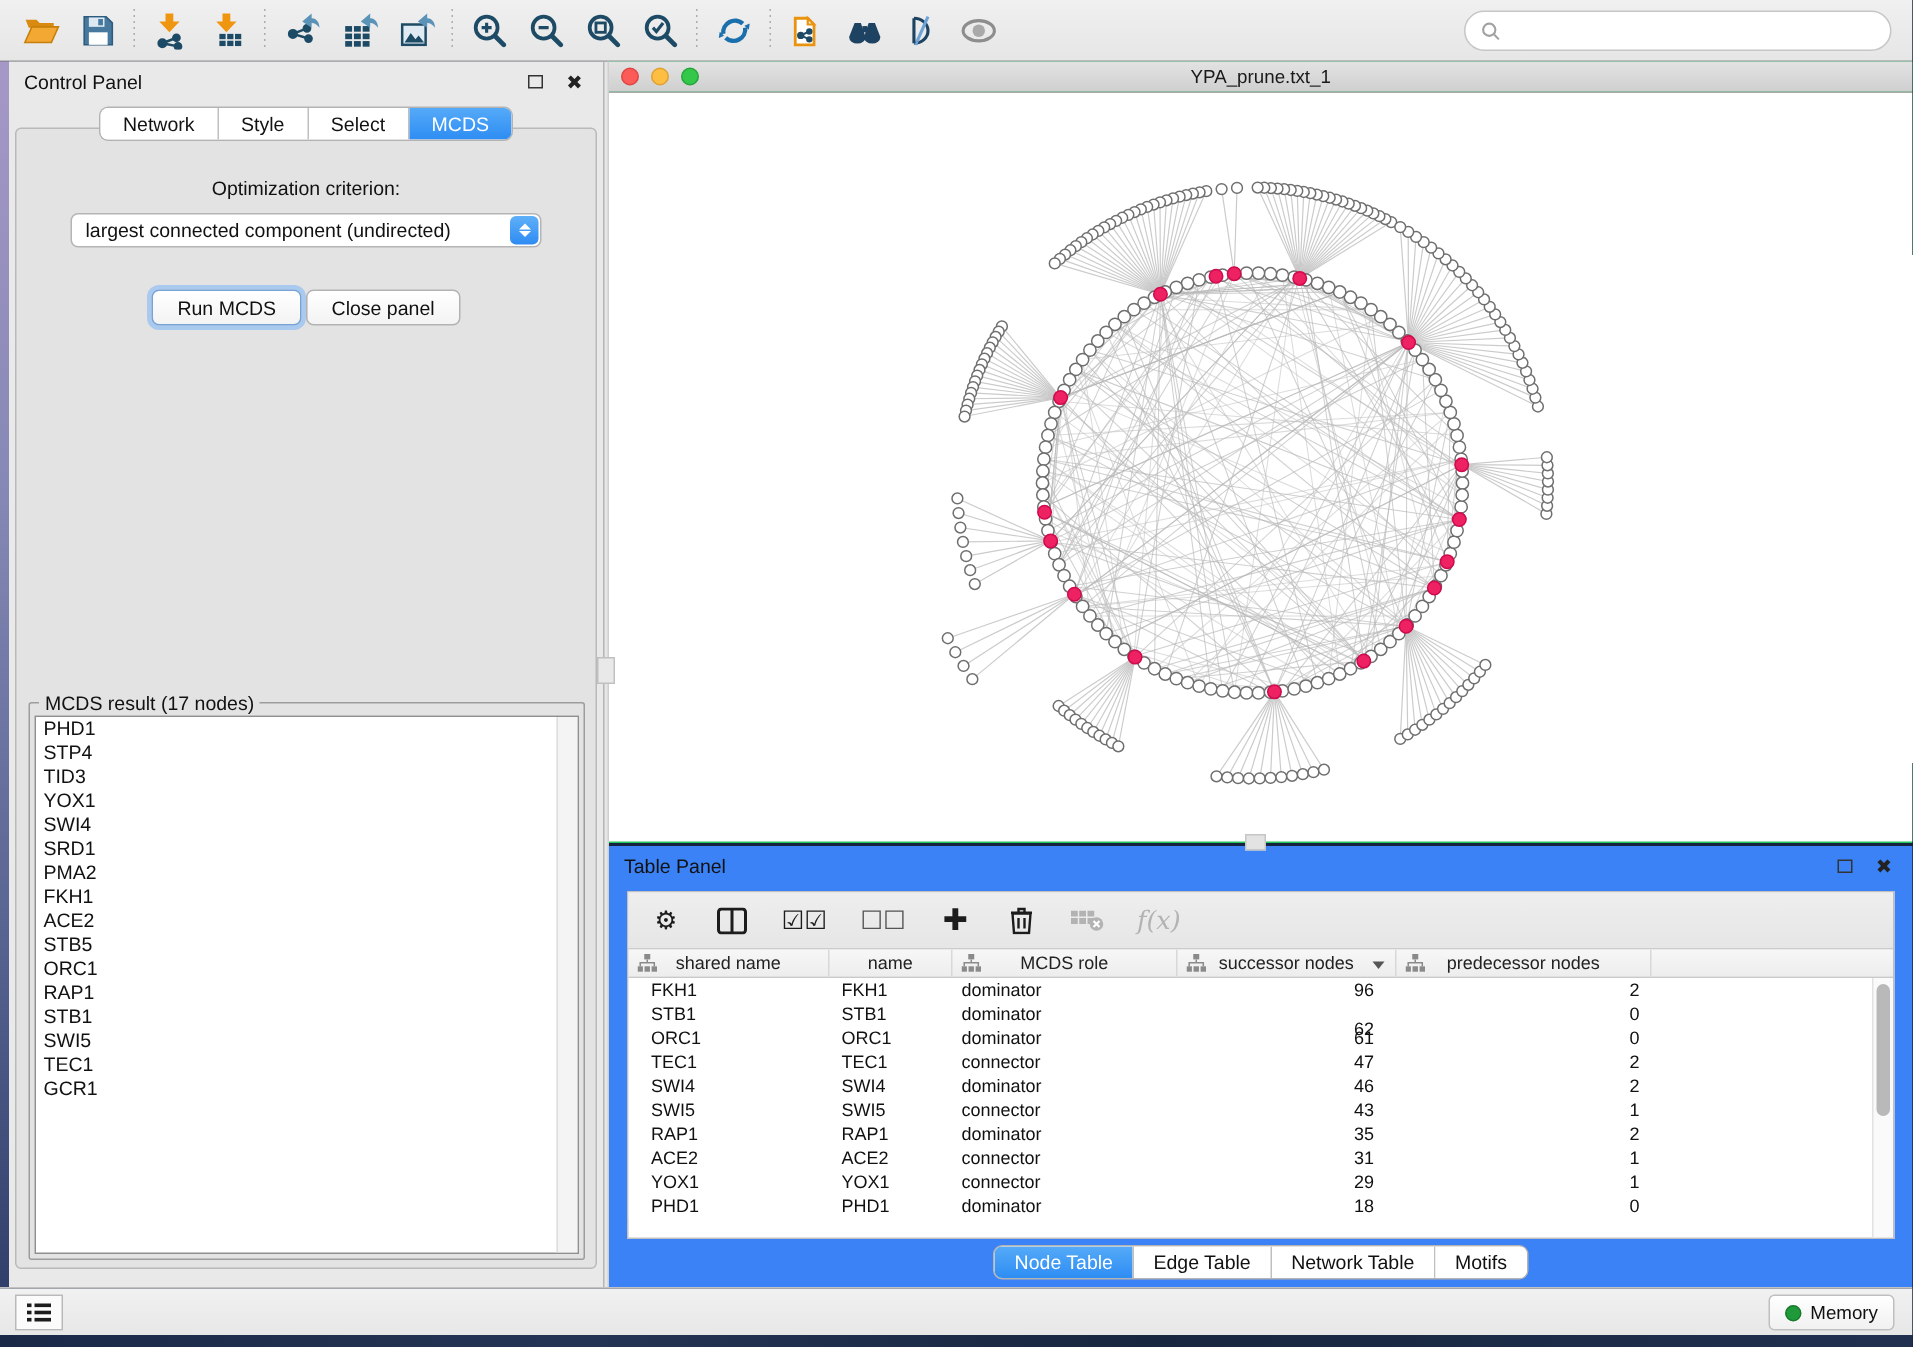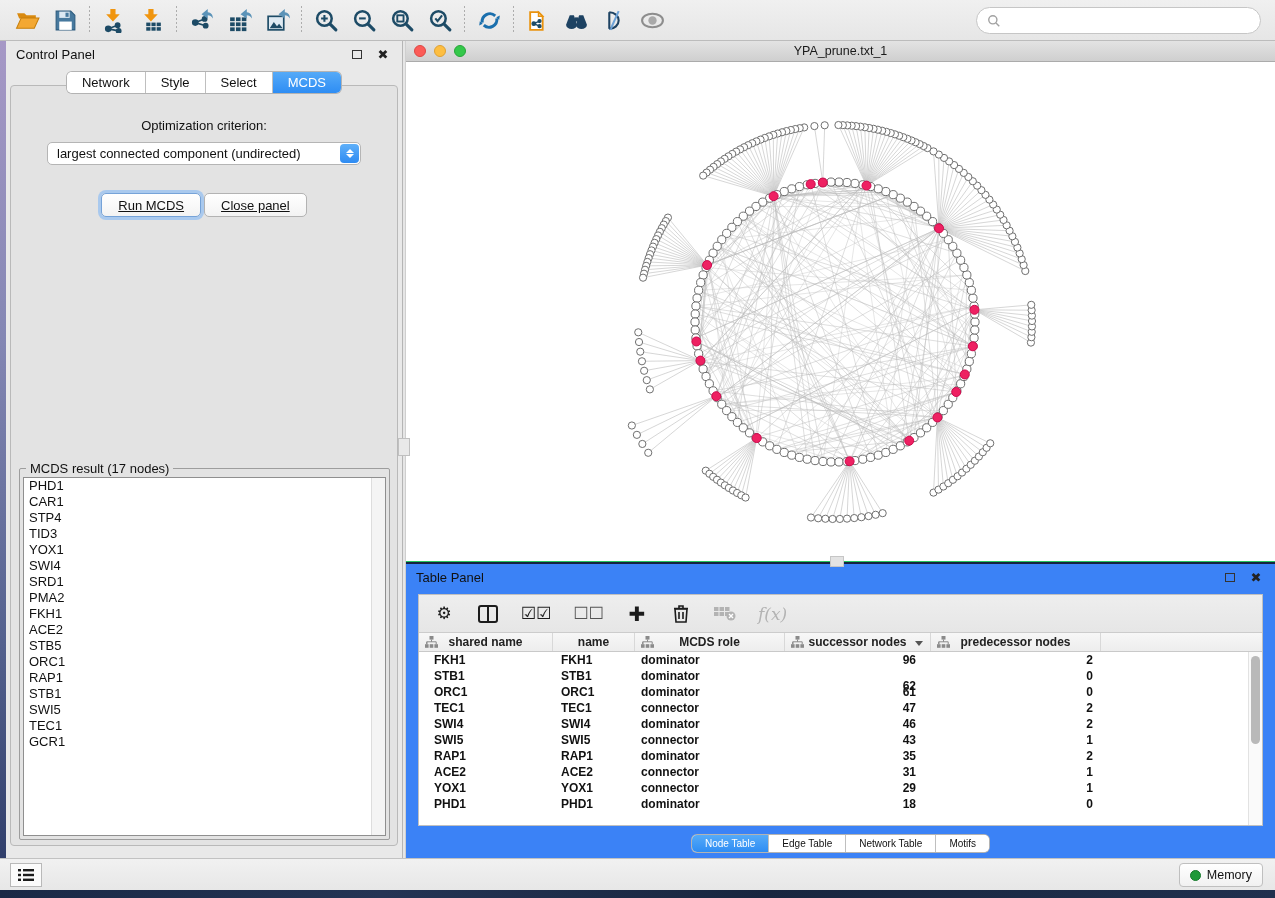--- a/index.html
+++ b/index.html
@@ -50,21 +50,21 @@
     background:#e3e3e3; border:1px solid #b9b9b9; border-radius:4px; }
   #opt-label { margin-top:32px; text-align:center; font-size:13px; }
   #opt-select { position:relative; margin:9px auto 16px auto; width:314px; height:23px; background:#fff;
     border:1px solid #b5b5b5; border-radius:5px; display:flex; align-items:center; padding-left:9px; font-size:13px; }
   #opt-stepper { position:absolute; right:1px; top:1px; width:19px; height:19px; border-radius:4px;
     background:linear-gradient(180deg,#5fb0f9,#2e8bf2); display:flex; flex-direction:column;
     align-items:center; justify-content:center; gap:1px; }
   #opt-stepper i { width:0; height:0; border-left:4px solid transparent; border-right:4px solid transparent; display:block; }
   #opt-stepper .up { border-bottom:4px solid #fff; }
   #opt-stepper .dn { border-top:4px solid #fff; }
-  #cp-buttons { margin-top:28px; display:flex; justify-content:center; gap:3px;text-decoration:underline; }
+  #cp-buttons { margin-top:28px; display:flex; justify-content:center; gap:3px; }
   .cbtn { height:24px; padding:0 16px; font-size:13px; background:linear-gradient(180deg,#ffffff,#f3f3f3);
     border:1px solid #b3b3b3; border-radius:5px; display:flex; align-items:center; color:#111; }
   .cbtn.focused { box-shadow:0 0 0 3px #a9c9ee; border-color:#76a3d8; }
 
   #mcds-group { position:absolute; left:8px; top:382px; width:371px; height:372px;
     border:1px solid #9d9d9d; border-radius:2px; }
   #mcds-legend { position:absolute; top:-8px; left:6px; background:#e3e3e3; padding:0 4px; font-size:13px; }
   #mcds-list { position:absolute; left:3px; top:8px; right:3px; bottom:3px; background:#fff;
     border:1px solid #8f8f8f; overflow:hidden; }
   #mcds-scroll { position:absolute; right:0; top:0; bottom:0; width:14px; background:#f4f4f4; border-left:1px solid #ddd; }
@@ -92,35 +92,35 @@
   
   #table-panel { position:absolute; left:406px; top:564px; width:869px; height:294px; background:#3b82f6; }
   #tp-card { position:absolute; left:12px; top:30px; width:845px; height:232px; background:#fff;
     border:1px solid #c0c0c0; }
   #tp-toolbar { height:38px; background:linear-gradient(180deg,#eeeeee,#e6e6e6); border-bottom:1px solid #cccccc;
     display:flex; align-items:center; padding-left:14px; gap:22px; }
   .tpi { display:flex; align-items:center; justify-content:center; min-width:22px; height:24px; color:#1c1c1c; }
   .tpi.disabled { color:#b3b3b3; }
   .tpi .uni { font-size:17px; line-height:1; }
   .tpi .fx { font-family:"DejaVu Serif",serif; font-style:italic; font-size:17px; }
-  #tp-table { position:absolute; left:0; top:38px; right:0; bottom:0; overflow:hidden;font-weight:bold; }
+  #tp-table { position:absolute; left:0; top:38px; right:0; bottom:0; overflow:hidden; }
   #tp-header { display:flex; height:19px; background:linear-gradient(180deg,#f7f7f7,#ededed);
     border-bottom:1px solid #c9c9c9; font-size:12px; color:#222; }
   .hcell { position:relative; display:flex; align-items:center; justify-content:center;
     border-right:1px solid #d8d8d8; height:100%; }
   .hcell .treeic { position:absolute; left:6px; top:3px; }
   .hcell .sortarr { position:absolute; right:7px; top:8px; width:0; height:0;
     border-left:4px solid transparent; border-right:4px solid transparent; border-top:5px solid #555; }
   .trow { display:flex; height:16px; font-size:12px; align-items:center; background:#fff; }
   .tcell { height:100%; display:flex; align-items:center; }
   .tcell.num { justify-content:flex-end; }
   #tp-vscroll { position:absolute; right:0; top:19px; bottom:0; width:14px; background:#fafafa; border-left:1px solid #e2e2e2; }
   #tp-vthumb { position:absolute; left:2px; top:4px; width:9px; height:88px; background:#b9b9b9; border-radius:5px; }
   #tp-tabs { position:absolute; left:0; right:0; bottom:6px; display:flex; justify-content:center; }
-  #tp-tabs .tab { font-size:10px; padding:3px 13px; }
+  #tp-tabs .tab { font-size:13px; padding:3px 13px; }
 
   
   #statusbar { position:absolute; left:0; top:858px; width:1275px; height:32px;
     background:linear-gradient(180deg,#f1f1f1,#e7e7e7); border-top:1px solid #c2c2c2; }
   #status-list-btn { position:absolute; left:10px; top:4px; width:32px; height:24px; background:#fbfbfb;
     border:1px solid #b9b9b9; display:flex; align-items:center; justify-content:center; }
   #memory-btn { position:absolute; right:12px; top:4px; height:24px; padding:0 10px;
     background:linear-gradient(180deg,#ffffff,#f1f1f1); border:1px solid #bfbfbf; border-radius:4px;
     display:flex; align-items:center; gap:6px; font-size:12.5px; }
   #memory-dot { width:11px; height:11px; border-radius:50%; background:#1f9939; border:1px solid #157a2b; }
@@ -316,21 +316,20 @@
     </div>
     <div id="cp-buttons">
       <div class="cbtn focused">Run MCDS</div>
       <div class="cbtn">Close panel</div>
     </div>
     <div id="mcds-group">
       <div id="mcds-legend">MCDS result (17 nodes)</div>
       <div id="mcds-list">
         <div id="mcds-scroll"></div>
       <div class="mcds-item">PHD1</div>
-          <div class="mcds-item">CAR1</div>
           <div class="mcds-item">STP4</div>
           <div class="mcds-item">TID3</div>
           <div class="mcds-item">YOX1</div>
           <div class="mcds-item">SWI4</div>
           <div class="mcds-item">SRD1</div>
           <div class="mcds-item">PMA2</div>
           <div class="mcds-item">FKH1</div>
           <div class="mcds-item">ACE2</div>
           <div class="mcds-item">STB5</div>
           <div class="mcds-item">ORC1</div>

